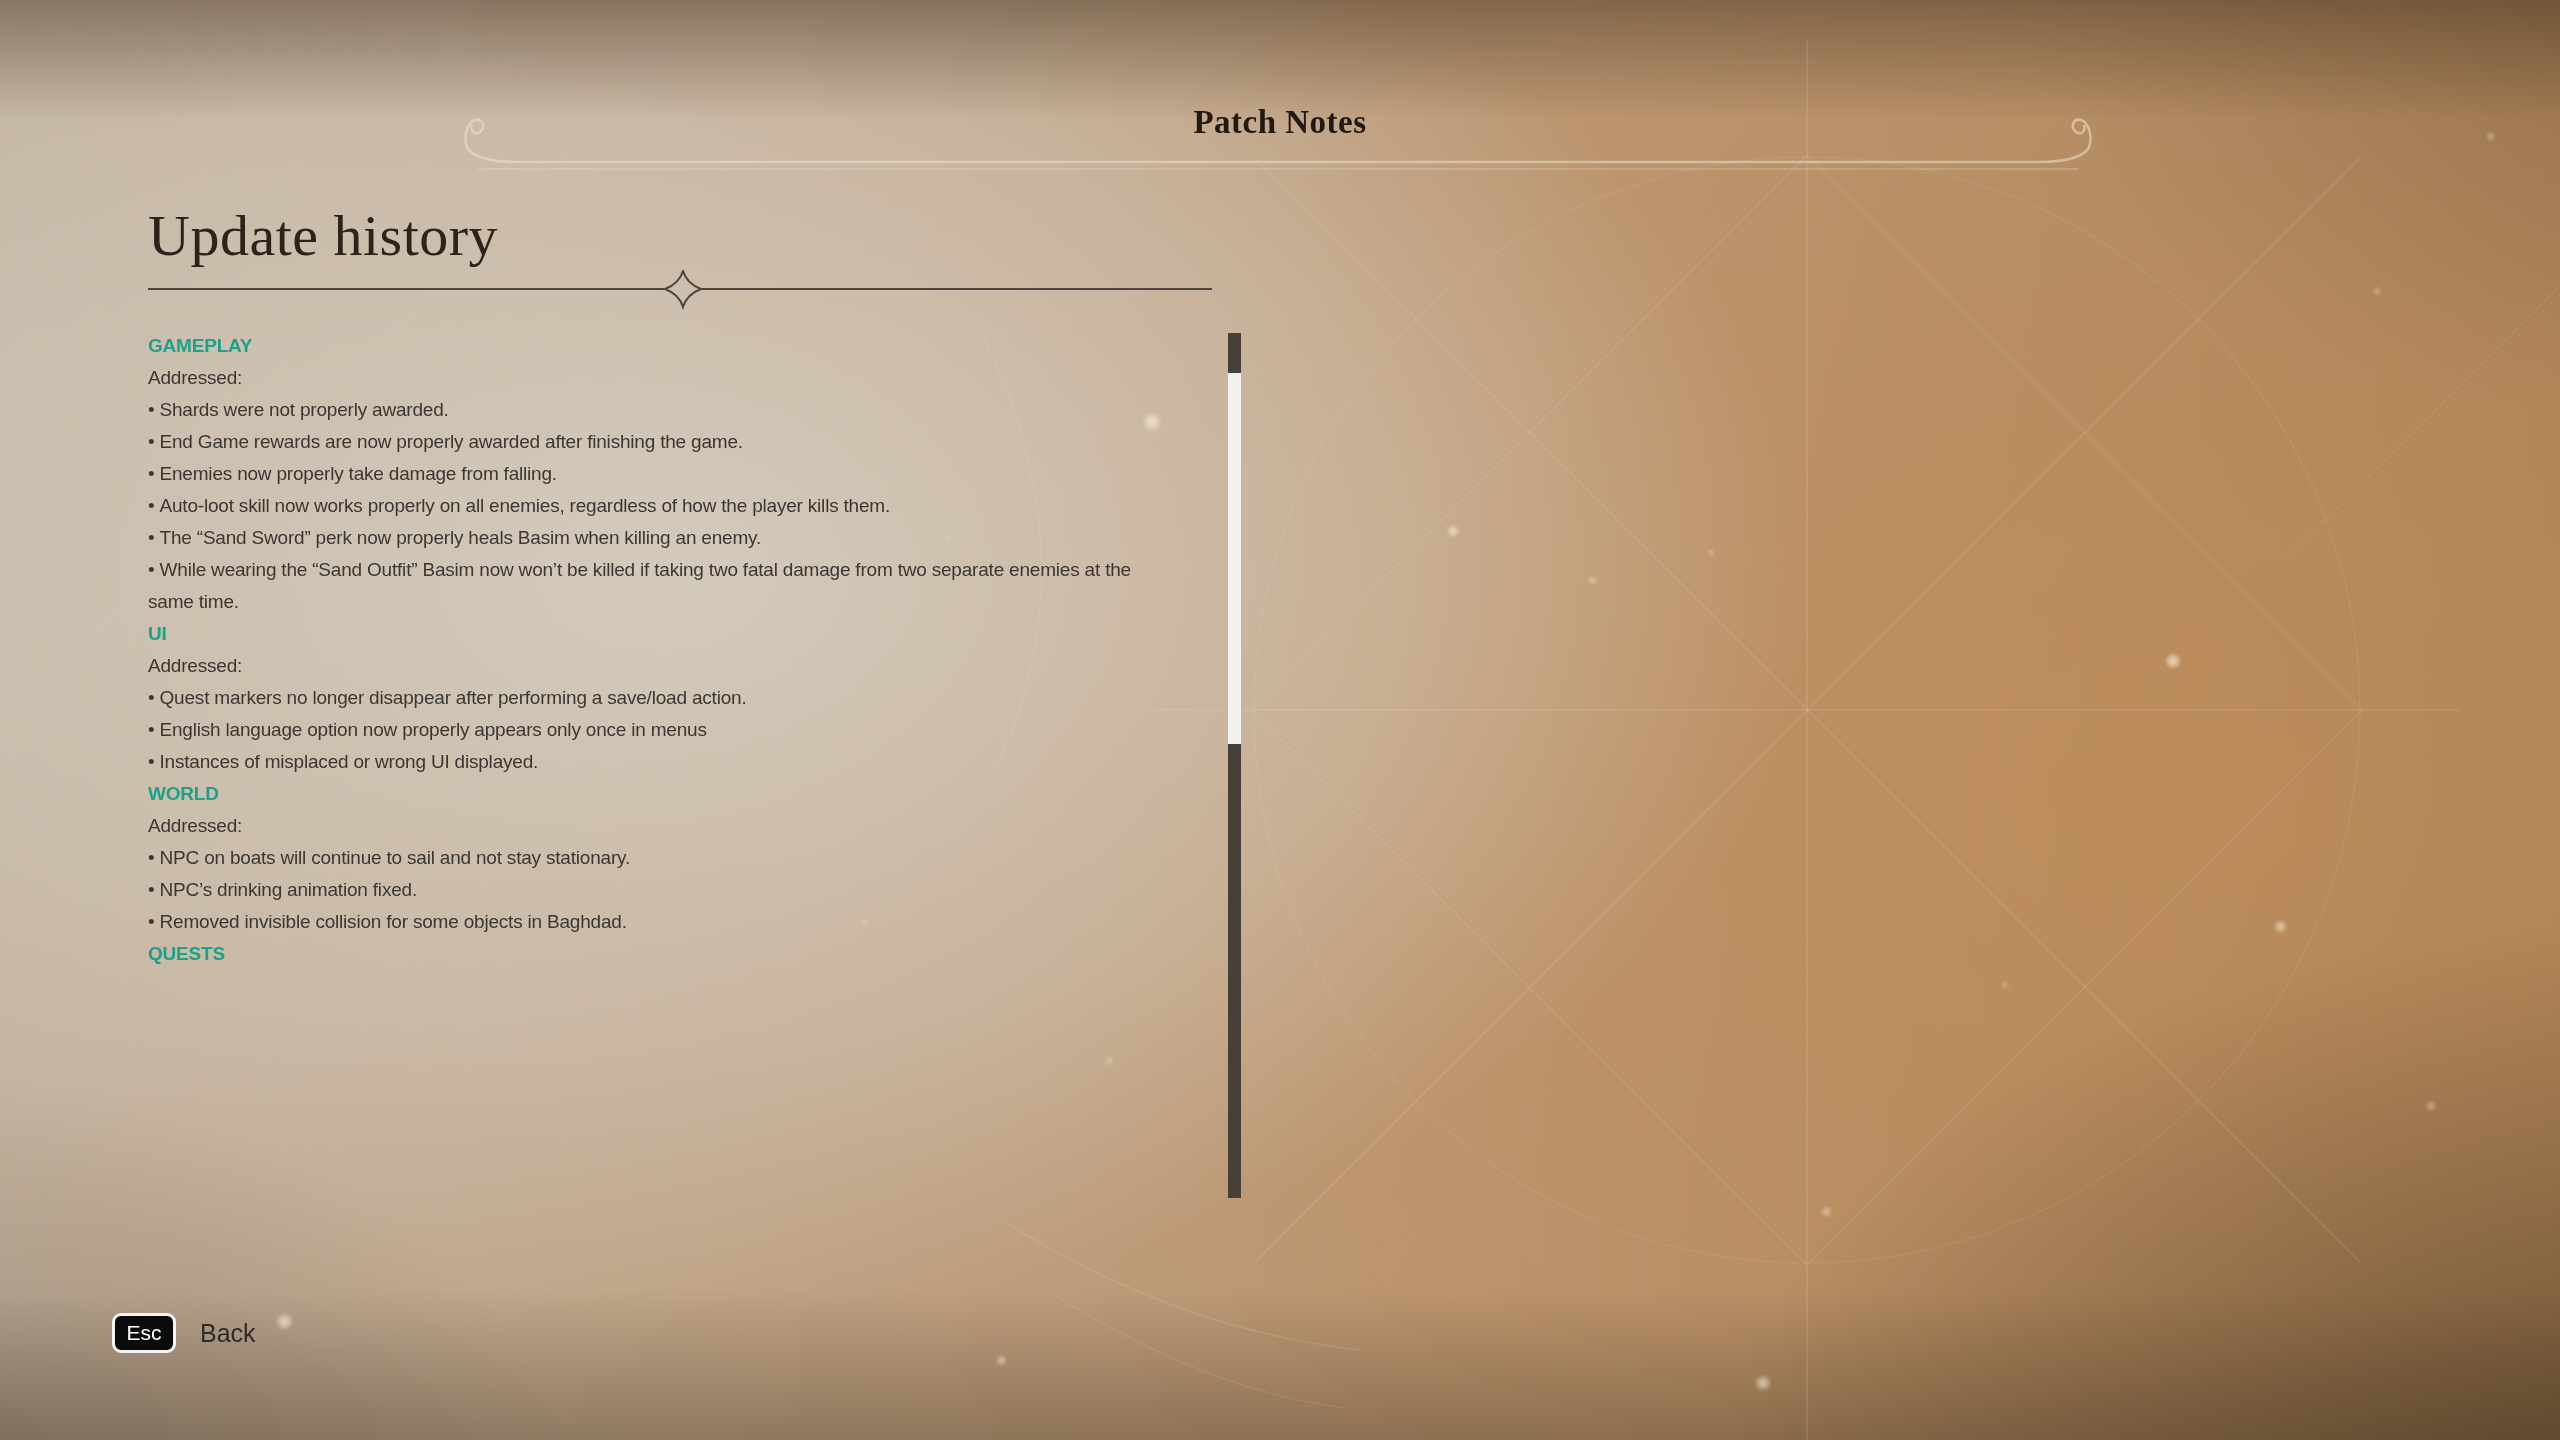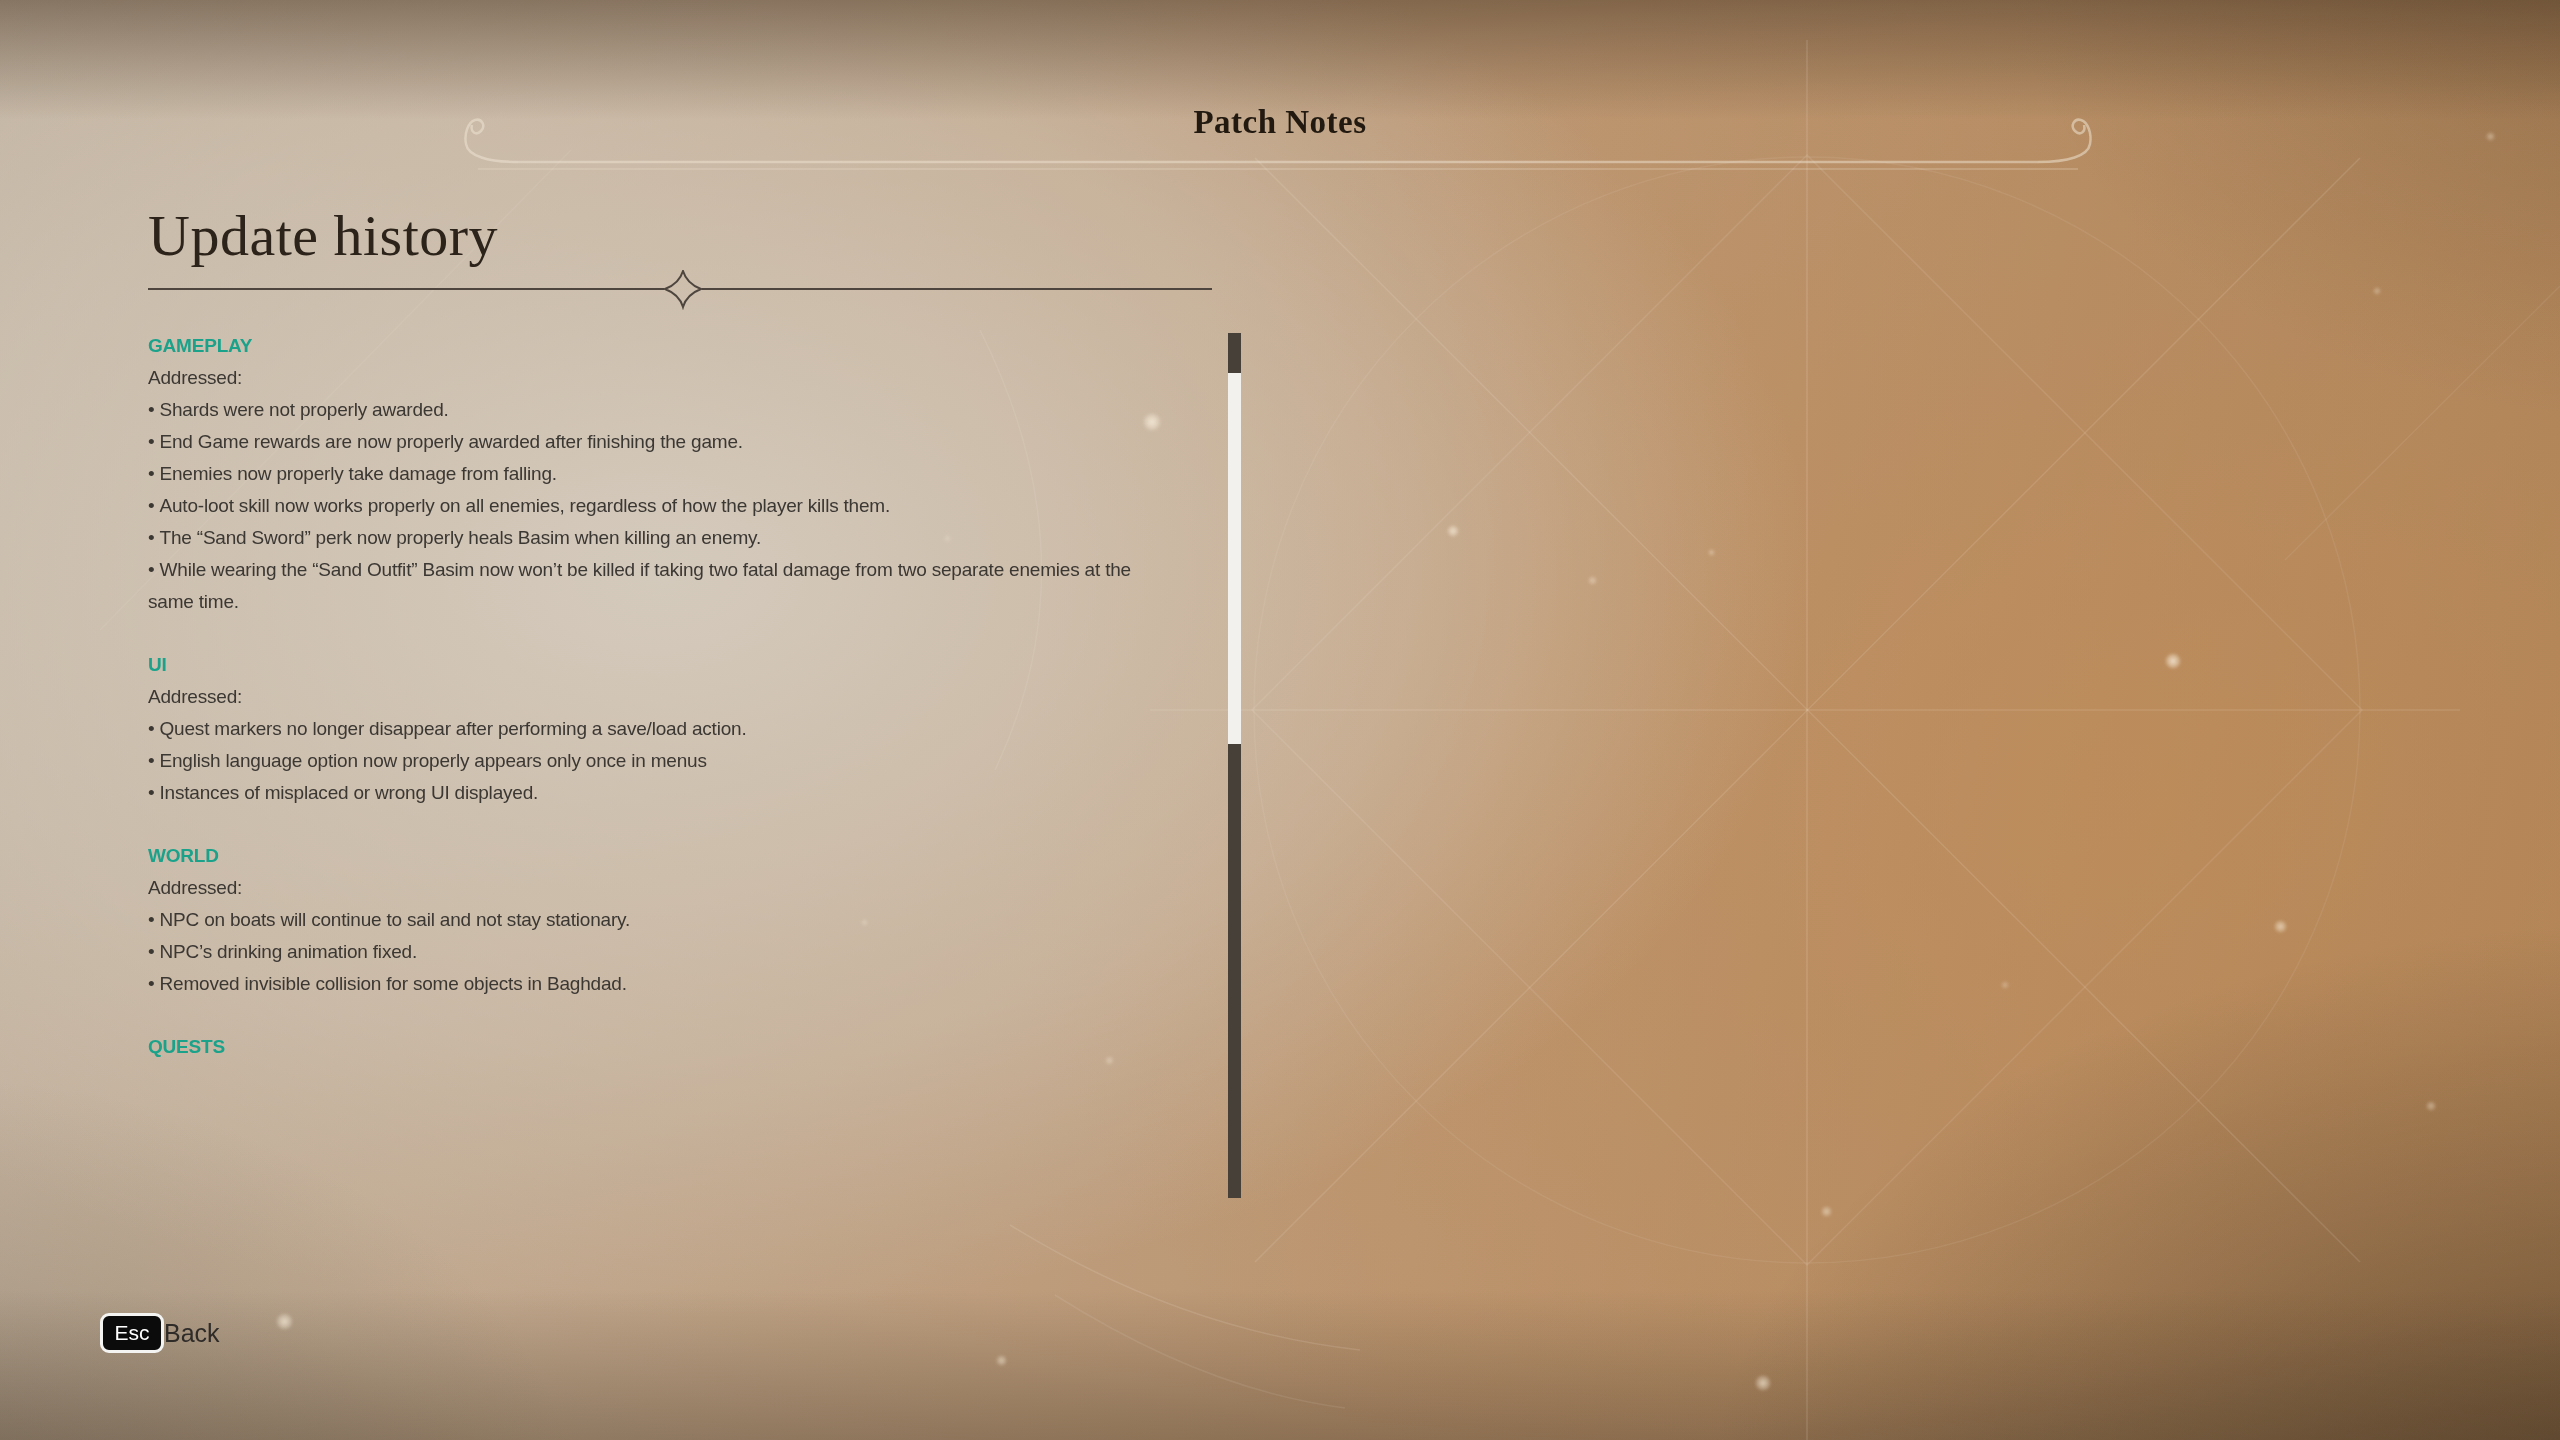--- a/index.html
+++ b/index.html
@@ -27,26 +27,26 @@
   .ornament{position:absolute;left:448px;top:110px;pointer-events:none;}
   .page-title{
     position:absolute;left:148px;top:202px;
     font-family:"Liberation Serif",serif;font-weight:400;font-size:58px;
     color:#2c231b;letter-spacing:0.5px;}
   .divider{position:absolute;left:148px;top:270px;pointer-events:none;}
   .content{
     position:absolute;left:148px;top:330px;width:1030px;height:875px;
     overflow:hidden;font-size:19px;line-height:32px;color:#3b3733;
     letter-spacing:-0.2px;}
-  .section + .section{margin-top:31px;}
+  .section + .section{}
   .section-heading{font-weight:700;color:#1aa28b;}
   .bullet::before{content:"\2022\00a0";}
   .scrollbar{position:absolute;left:1228px;top:333px;width:13px;height:865px;background:#474038;}
   .scroll-thumb{position:absolute;left:0;top:40px;width:13px;height:371px;background:#f3f1ed;}
-  .footer{position:absolute;left:80px;top:1313px;display:flex;align-items:center;padding-left:20px;}
+  .footer{position:absolute;left:92px;top:1313px;display:flex;align-items:center;gap:24px;padding-left:20px;}
   .key-badge{
     min-width:46px;height:34px;padding:0 6px;border-radius:9px;
     background:#0b0b0b;border:3px solid #f4f4f2;color:#fff;
     display:flex;align-items:center;justify-content:center;
     font-size:21px;letter-spacing:0;}
   .footer-label{font-size:25px;color:#2e2b28;}
 </style>
 </head>
 <body>
 

